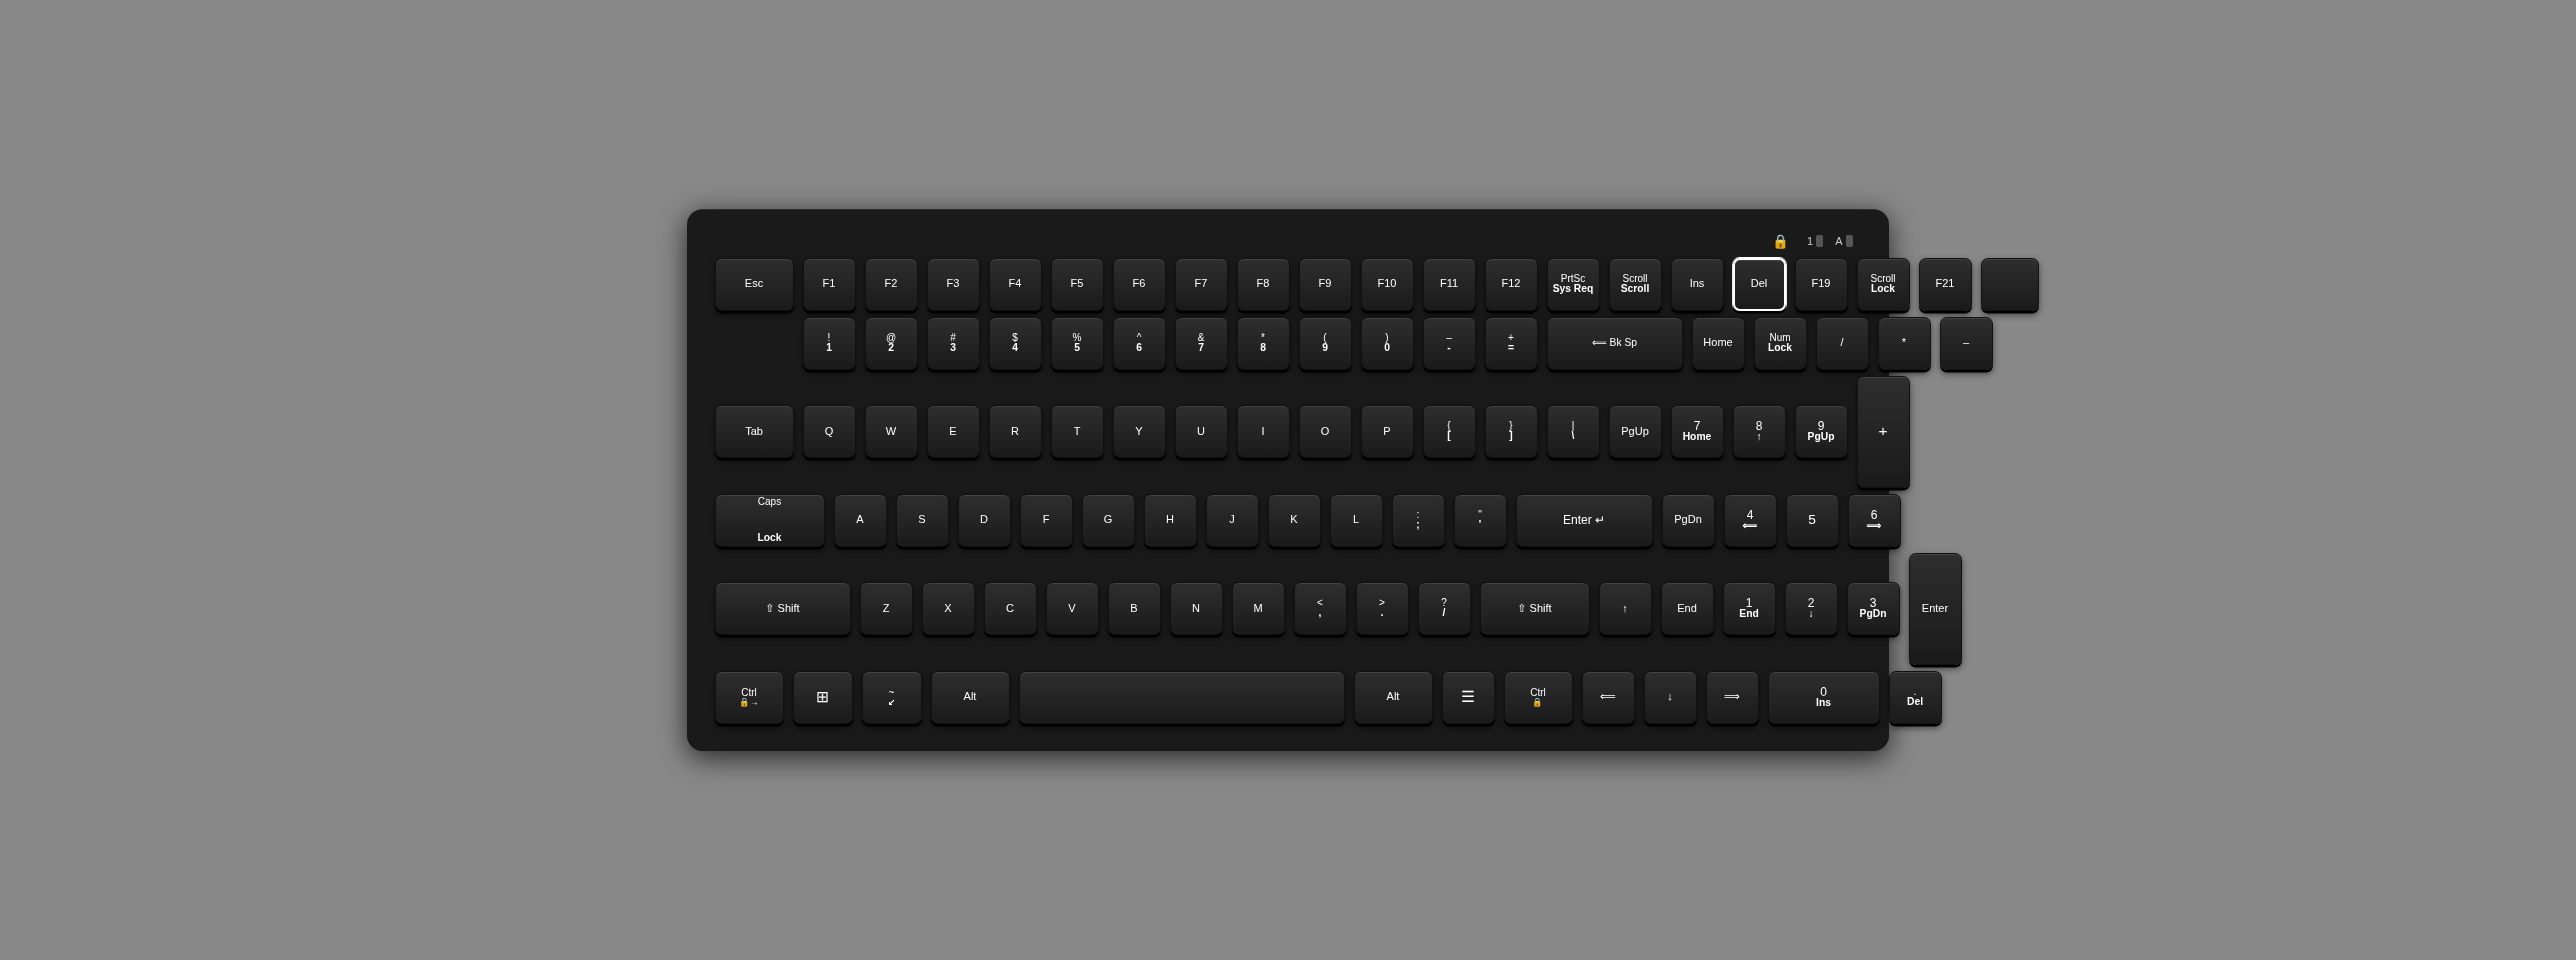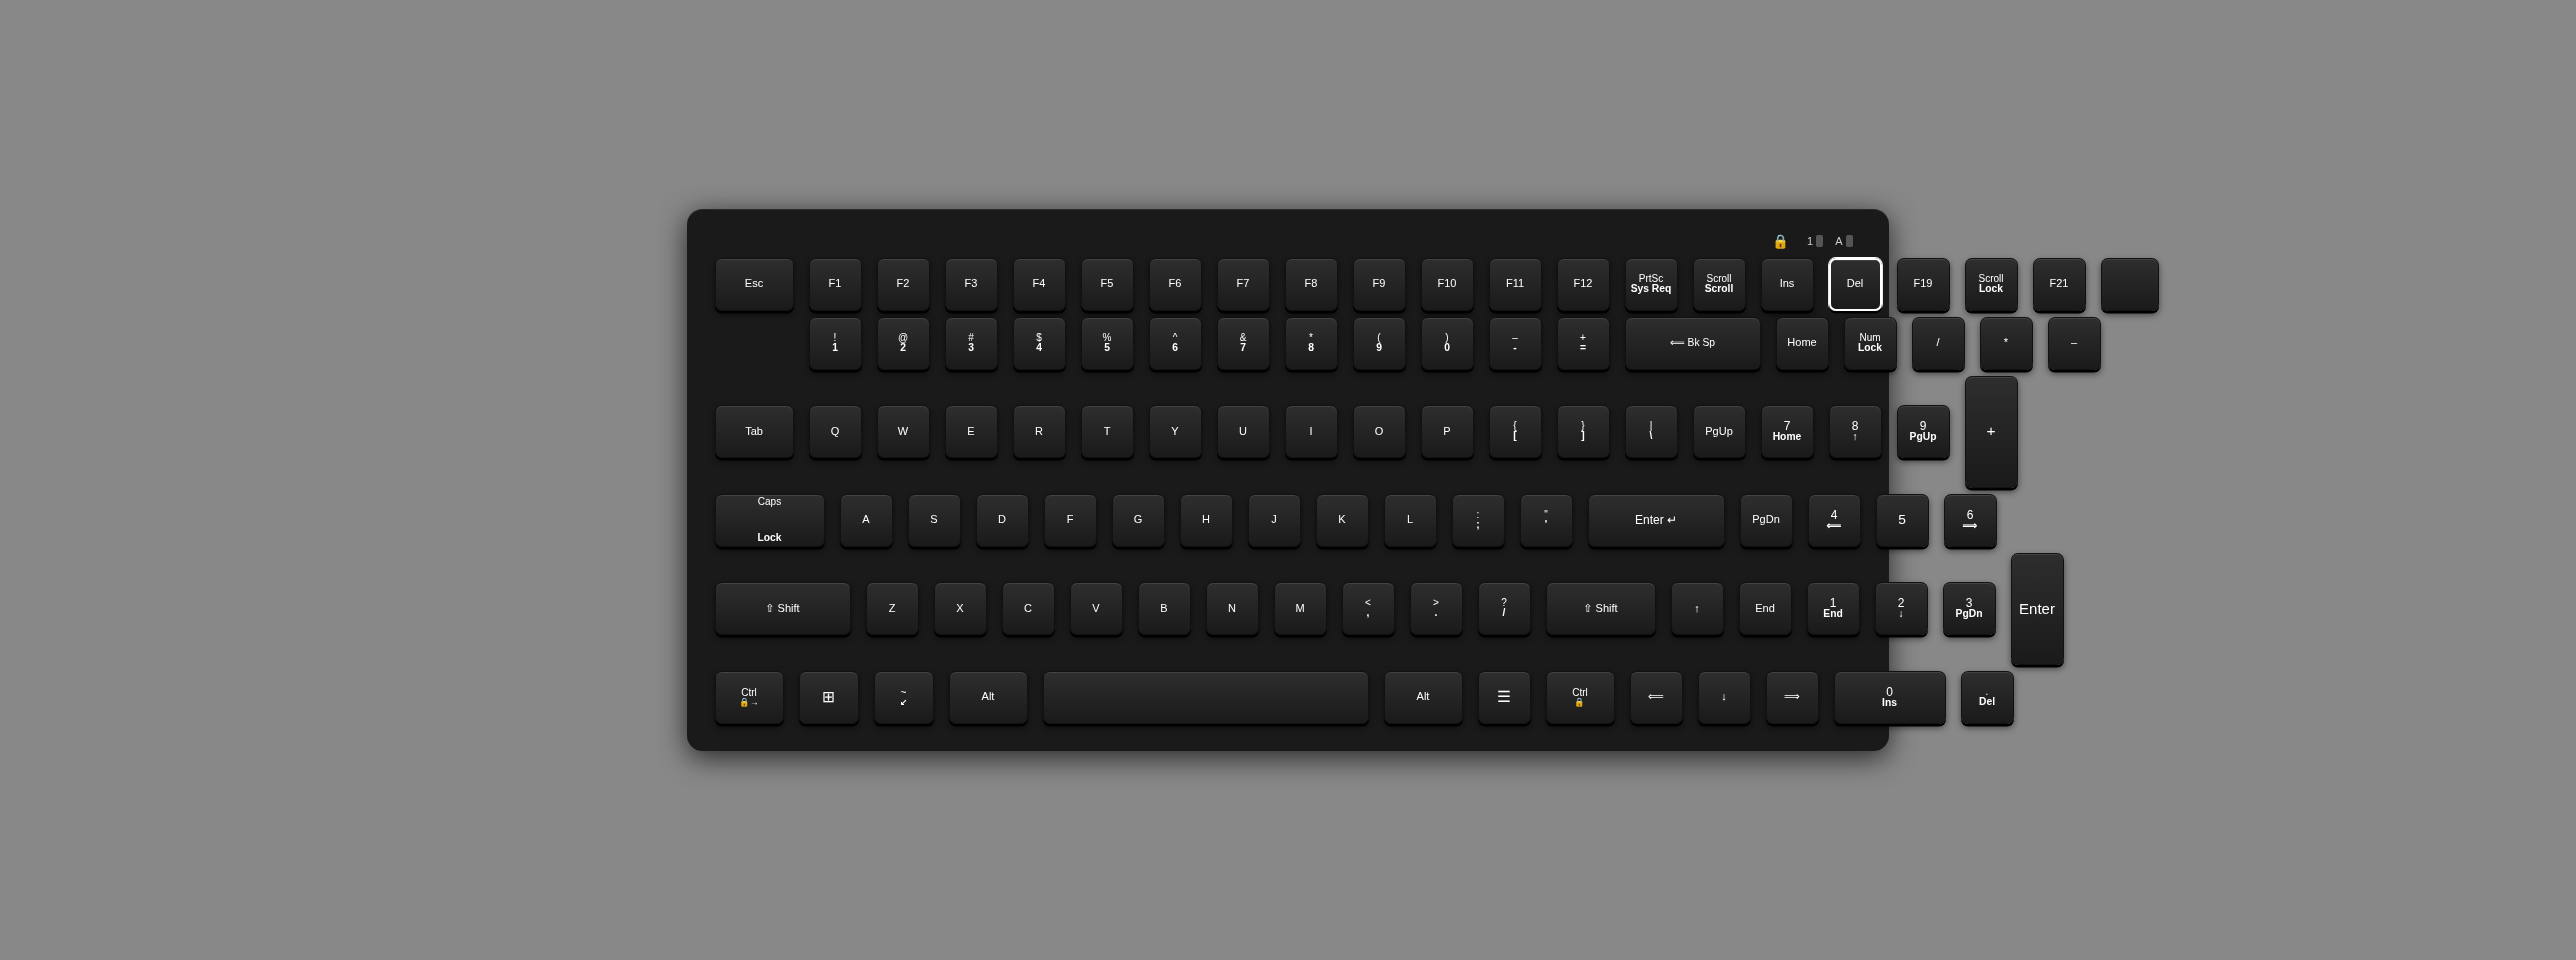--- a/index.html
+++ b/index.html
@@ -48,21 +48,21 @@
       font-size: 13.7px;
       margin-right: 5.2px;
     }
     .keyboard-rows {
       display: flex;
       flex-direction: column;
       gap: 6px;
     }
     .key-row {
       display: flex;
-      gap: 15px;
+      gap: 9px;
       align-items: center;
     }
     .key {
       background: linear-gradient(180deg, #2e2e2e 0%, #222 60%, #1a1a1a 100%);
       border: 1.3px solid #111;
       border-radius: 6.9px;
       color: #fff;
       font-size: 11px;
       font-weight: 500;
       display: flex;
@@ -428,21 +428,21 @@
           <span class="bottom-label">End</span>
         </div>
       <div class="key">
           <span class="top-label" style="font-size:12px;">2</span>
           <span class="bottom-label">↓</span>
         </div>
       <div class="key">
           <span class="top-label" style="font-size:12px;">3</span>
           <span class="bottom-label">PgDn</span>
         </div>
-      <div class="key numpad-enter" style="font-size:15px;">Enter</div>
+      <div class="key numpad-enter" style="font-size:11px;">Enter</div>
     </div>
 
     <div class="key-row">
       <div class="key" style="min-width:69px;font-size:10.3px;">
           <span class="top-label">Ctrl</span>
           <span class="bottom-label" style="font-size:8.6px;">🔒→</span>
         </div>
       <div class="key" style="min-width:60px;font-size:15.5px;">⊞</div>
       <div class="key" style="min-width:60px;font-size:11px;">
           <span class="top-label">~</span>

